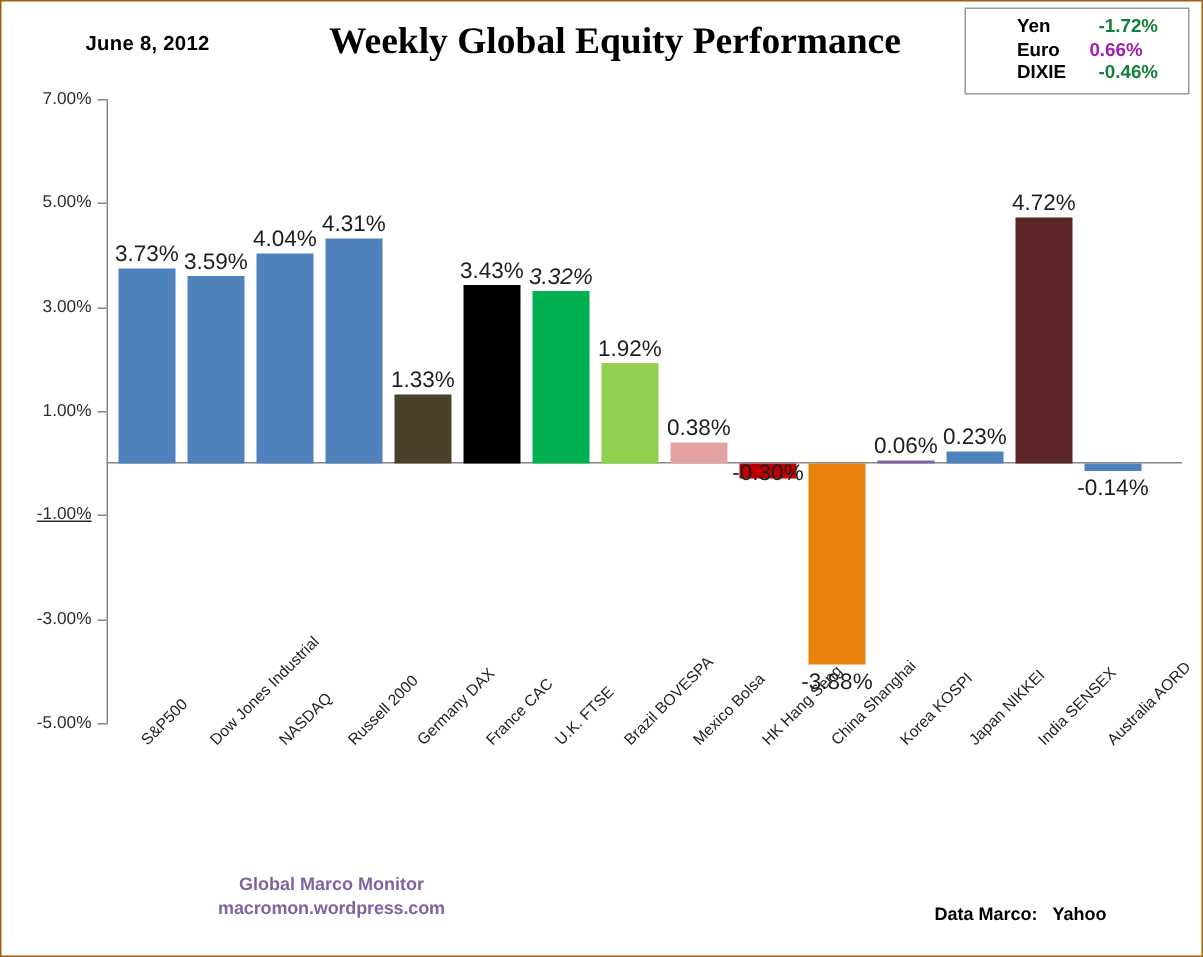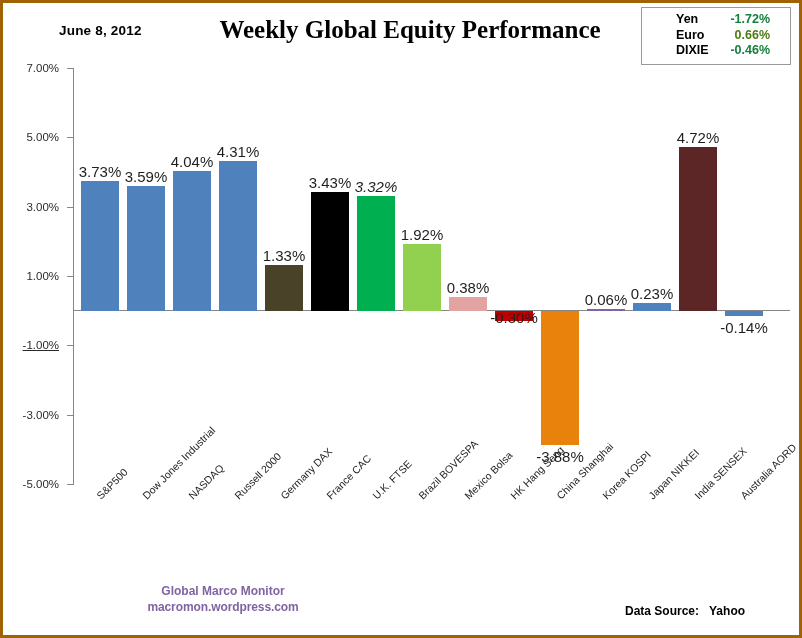--- a/index.html
+++ b/index.html
@@ -7,21 +7,21 @@
   html, body {
     margin: 0; padding: 0;
     background: #ffffff;
     font-family: "Liberation Sans", sans-serif;
   }
   #page {
     position: relative;
     width: 802px;
     height: 638px;
     background: #ffffff;
-    border: 3px solid #a16207;
+    border: 1px solid #a16207;
     overflow: hidden;
   }
 
   
   #date-label {
     position: absolute;
     left: 56px; top: 20px;
     font-size: 13.5px;
     font-weight: bold;
     color: #000;
@@ -51,21 +51,21 @@
     display: flex;
     align-items: baseline;
     font-size: 12.5px;
     font-weight: bold;
     line-height: 15.5px;
     height: 15.5px;
   }
   .cur-name { width: 66px; color: #000; padding-left: 28px; }
   .cur-val  { width: 56px; text-align: right; }
   .neg { color: #15803d; }
-  .pos { color: #4d7c0f; }
+  .pos { color: #a21caf; text-align: center; }
 
   
   #plot {
     position: absolute;
     left: 70px; top: 65px;
     width: 716px; height: 416px;
   }
   #y-axis-line {
     position: absolute;
     left: 70px; top: 65px;
@@ -197,21 +197,21 @@
       <div class="bar" title="Australia AORD -0.14%" style="left: 652px; top: 242.667px; height: 4.85333px; background: rgb(79, 129, 189);"></div>
       <div class="bar-value" style="left: 634px; top: 250.52px;">-0.14%</div>
     </div>
 
   <div id="watermark">
     <div class="wm-line1">Global Marco Monitor</div>
     <div class="wm-line2">macromon.wordpress.com</div>
   </div>
 
   <div id="data-source">
-    <span>Data Source:</span><span class="ds-val">Yahoo</span>
+    <span>Data Marco:</span><span class="ds-val">Yahoo</span>
   </div>
 
 <div class="ytick-label" style="top: 65px;">7.00%</div>
     <div class="ytick-mark" style="top: 65px;"></div>
     <div class="ytick-label" style="top: 134.333px;">5.00%</div>
     <div class="ytick-mark" style="top: 134px;"></div>
     <div class="ytick-label" style="top: 203.667px;">3.00%</div>
     <div class="ytick-mark" style="top: 204px;"></div>
     <div class="ytick-label" style="top: 273px;">1.00%</div>
     <div class="ytick-mark" style="top: 273px;"></div>

